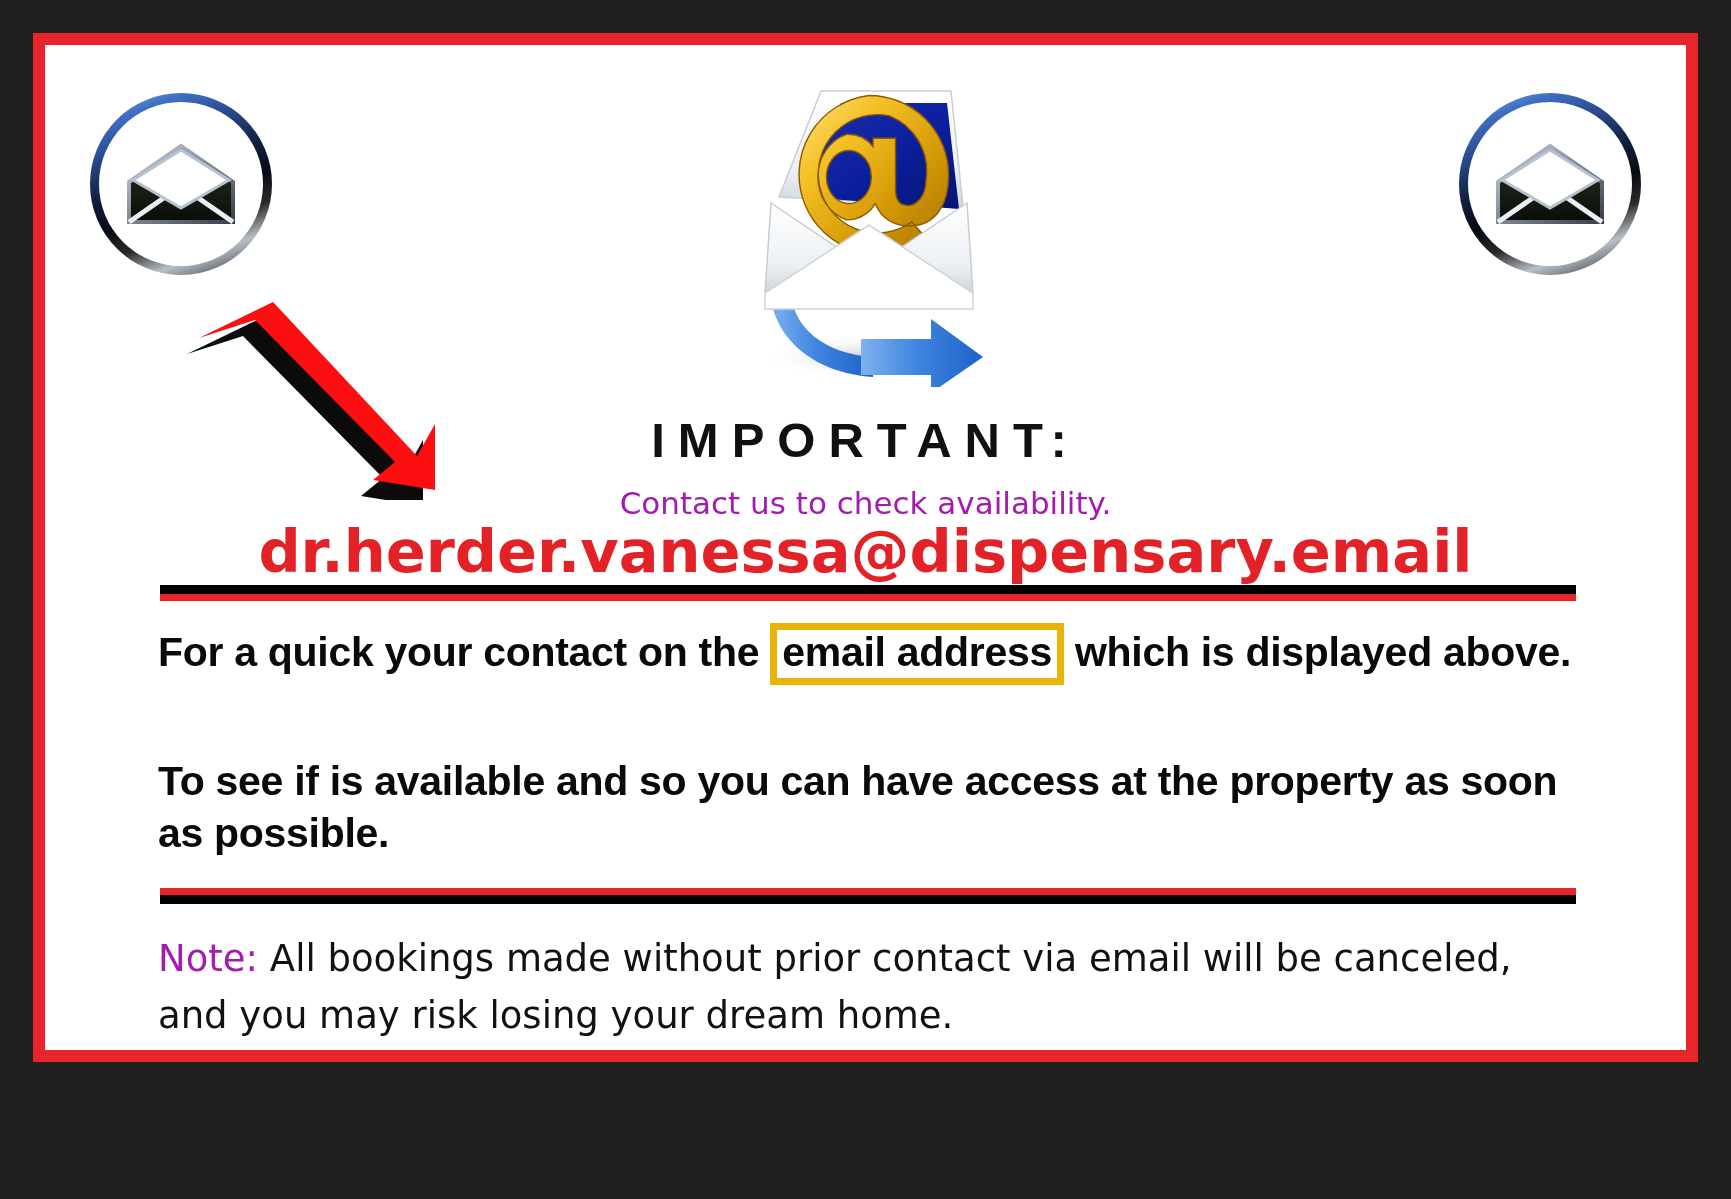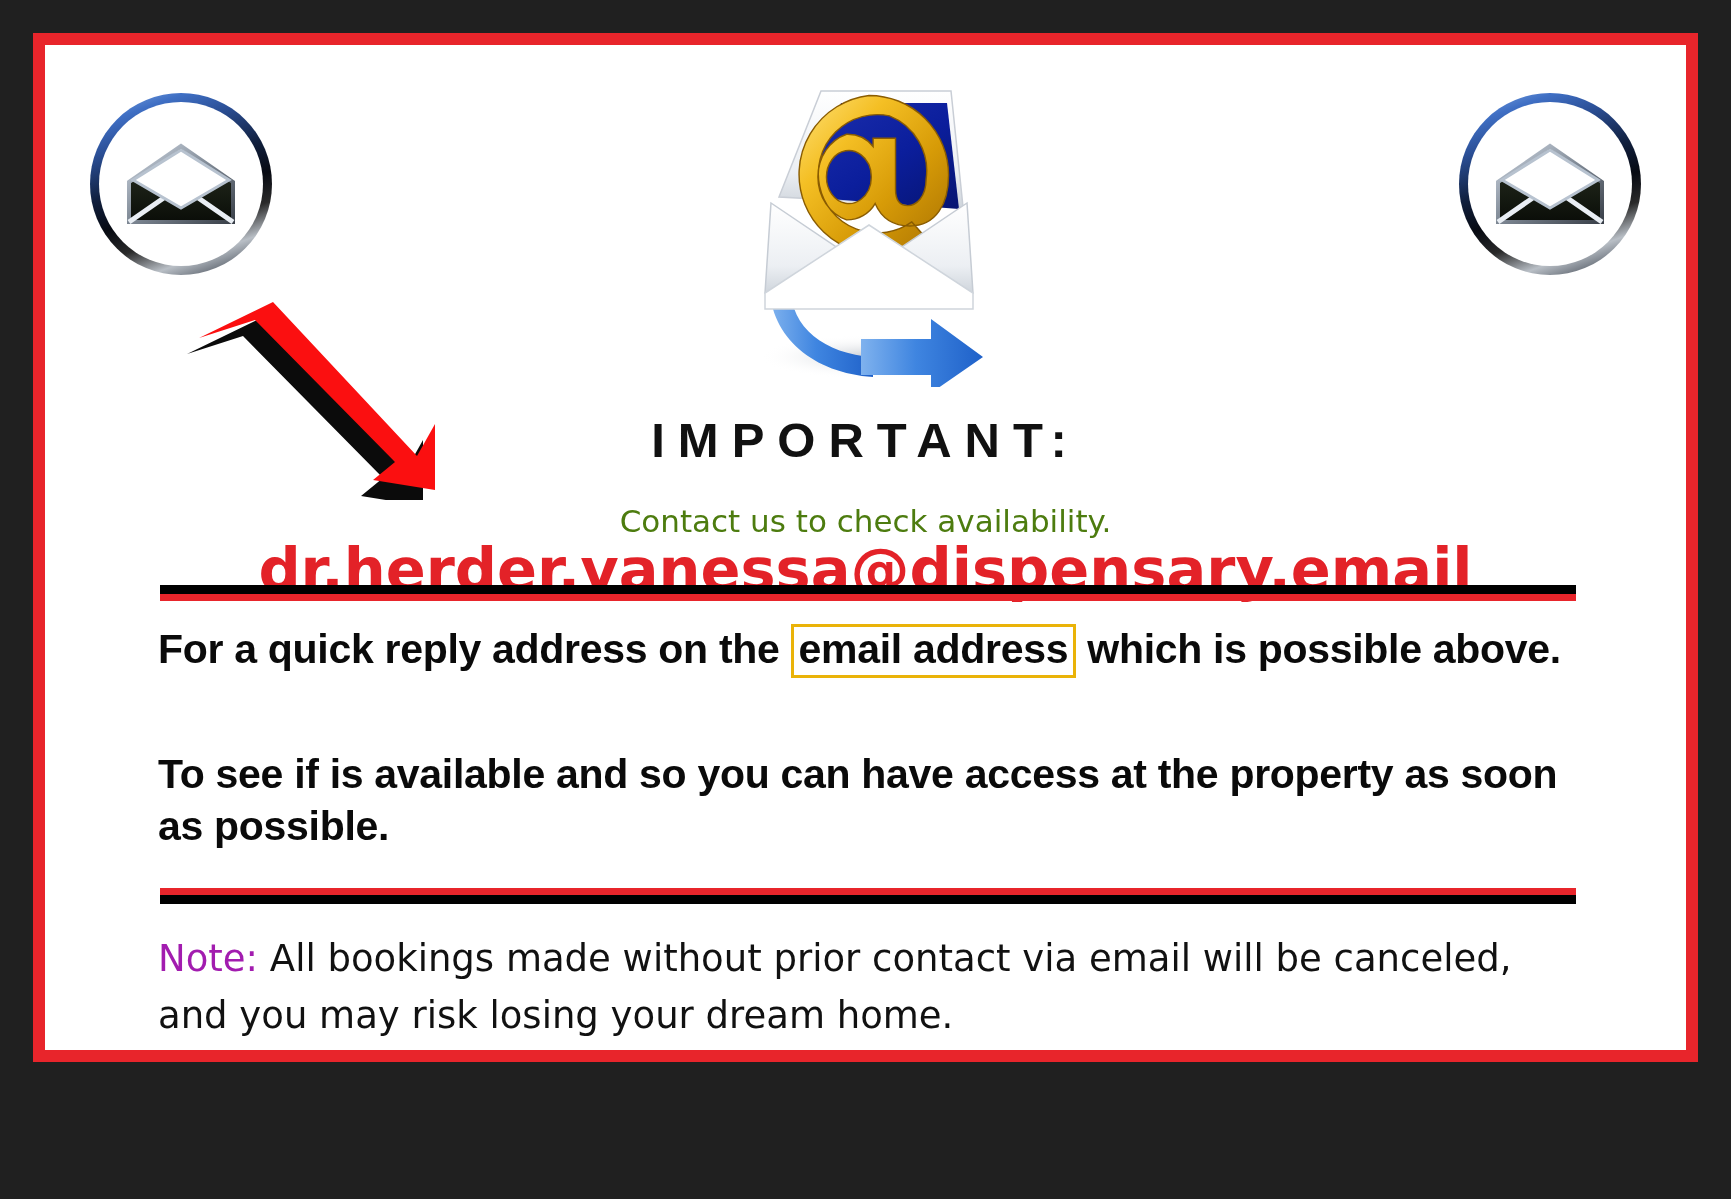--- a/index.html
+++ b/index.html
@@ -100,24 +100,24 @@
   }
   .important-word {
     font-family: "Liberation Sans", sans-serif;
     font-weight: 700;
     font-size: 49px;
     letter-spacing: 13px;
     color: #111111;
     line-height: 1;
   }
   .sub-line {
-    margin-top: 41px;
+    margin-top: 23px;
     font-family: "DejaVu Sans", sans-serif;
     font-size: 31px;
-    color: #4d7c0f;
+    color: #a21caf;
     line-height: 1;
   }
   .email-address {
     font-family: "DejaVu Sans", sans-serif;
     font-weight: 700;
     font-size: 59px;
     color: #e32228;
     line-height: 1.12;
     white-space: nowrap;
   }
@@ -146,21 +146,21 @@
     font-family: "Liberation Sans", sans-serif;
     font-weight: 700;
     font-size: 41px;
     line-height: 1.28;
     color: #0a0a0a;
     letter-spacing: -0.3px;
   }
   .body-block p + p { margin-top: 70px; }
 
   .boxed {
-    border: 3px solid #eab308;
+    border: 7px solid #eab308;
     padding: 2px 5px 4px 5px;
     display: inline-block;
     line-height: 1.02;
   }
 
   
   .note-block {
     position: absolute;
     left: 113px;
     right: 110px;
@@ -294,21 +294,21 @@
         <div class="email-address">dr.herder.vanessa@dispensary.email</div>
       </div>
 
       <div class="rule top">
         <span class="bar black"></span>
         <span class="gap"></span>
         <span class="bar red"></span>
       </div>
 
       <div class="body-block">
-        <p><span>For a quick reply address on the </span><span class="boxed">email address</span><span> which is possible above.</span></p>
+        <p><span>For a quick your contact on the </span><span class="boxed">email address</span><span> which is displayed above.</span></p>
         <p>To see if is available and so you can have access at the property as soon as possible.</p>
       </div>
 
       <div class="rule bottom">
         <span class="bar red"></span>
         <span class="gap"></span>
         <span class="bar black"></span>
       </div>
 
       <div class="note-block">

